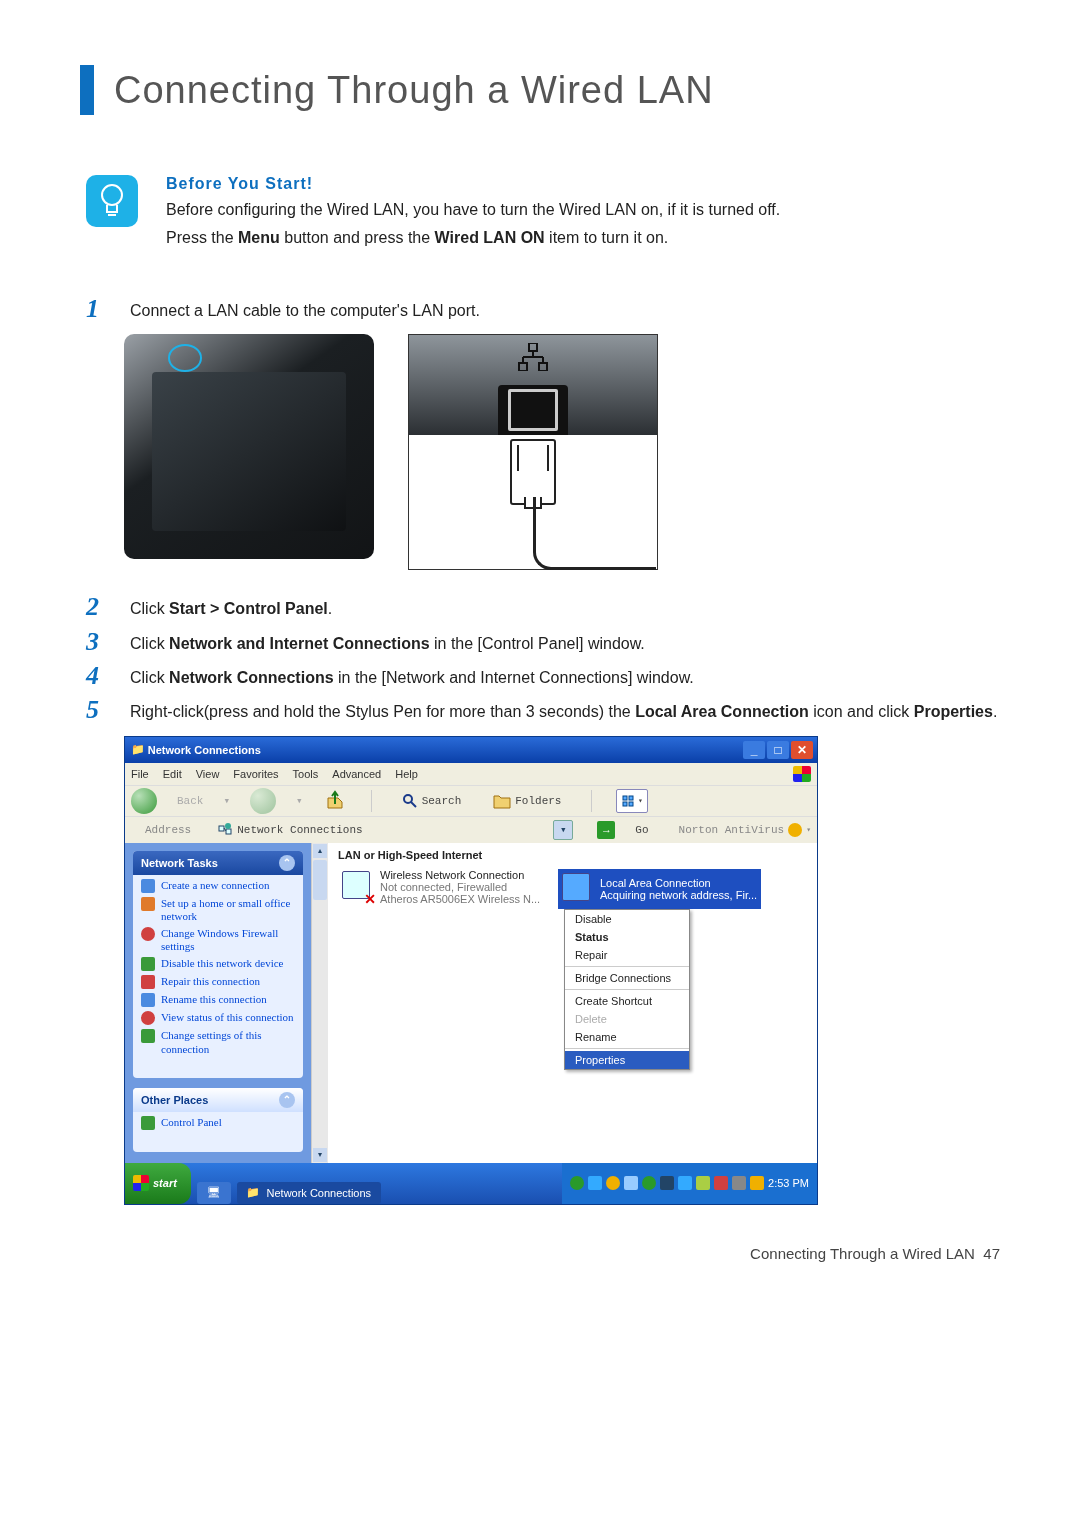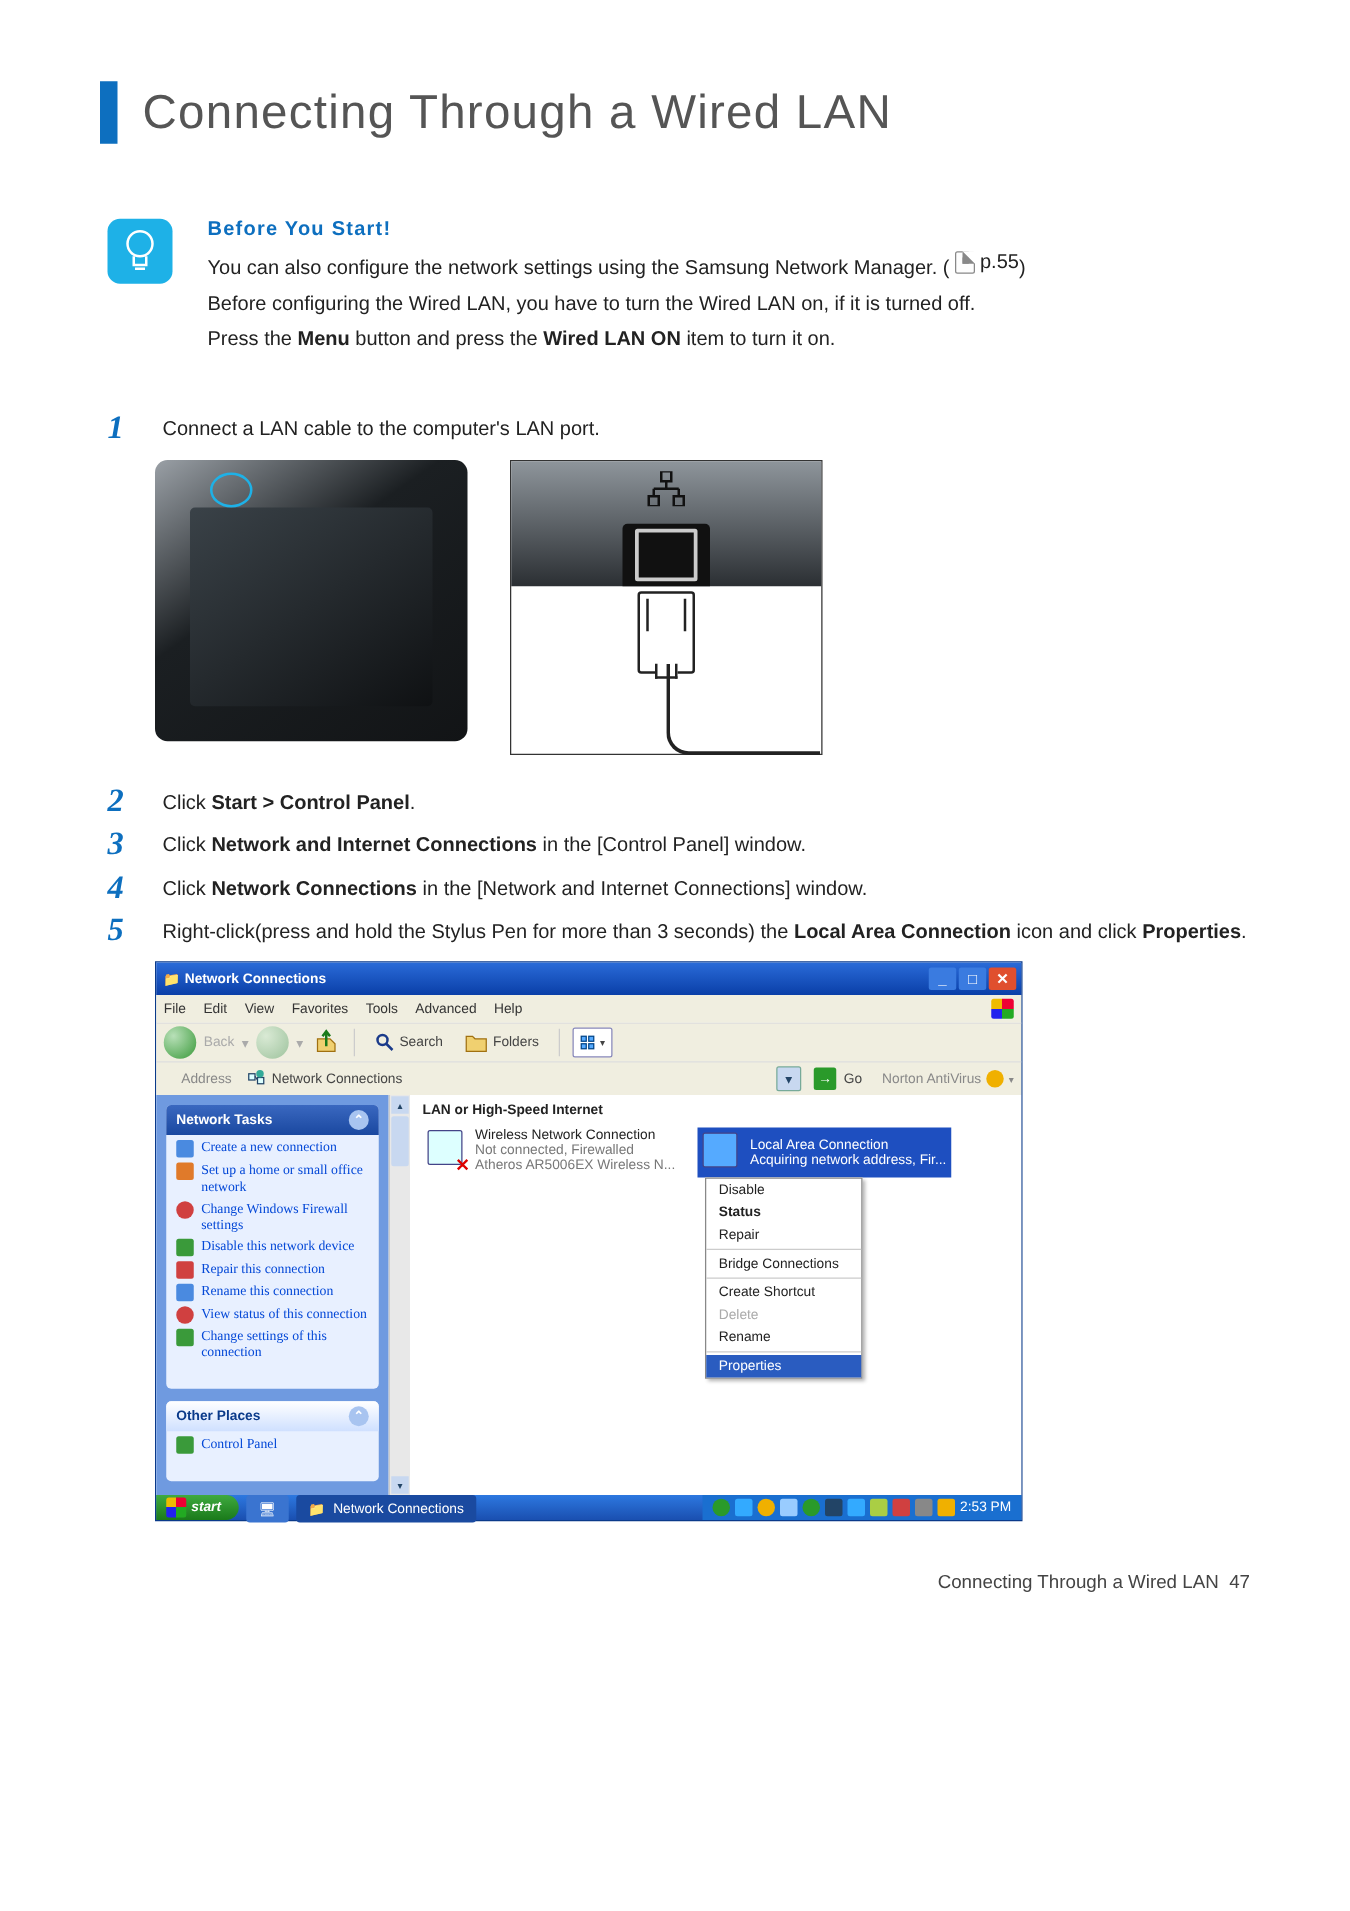--- a/index.html
+++ b/index.html
@@ -245,22 +245,23 @@
     background: conic-gradient(#e03 0 25%, #2a2 0 50%, #22e 0 75%, #eb0 0 100%);
     border-radius: 2px;
   }
   .ss-toolbar, .ss-address {
     background: #f0eee0;
     height: 30px;
     display: flex;
     align-items: center;
     padding: 0 6px;
     border-top: 1px solid #ddd;
-    gap: 6px;
+    gap: 20px;
     color: #444;
+    font-family: Liberation Mono, monospace;
   }
   .tb-btn {
     width: 26px; height: 26px; border-radius: 50%;
   }
   .tb-back { background: radial-gradient(circle at 30% 30%, #b8e0b8, #3a9a3a);}
   .tb-fwd  { background: radial-gradient(circle at 30% 30%, #d0e8d0, #7ab080); opacity: .7;}
   .tb-up   {
     width: 24px; height: 24px;
     display: flex; align-items: center; justify-content: center;
   }
@@ -367,24 +368,24 @@
     border: 1px solid #888;
     box-shadow: 2px 2px 3px rgba(0,0,0,.3);
     font-size: 11px;
   }
   .ctx-menu .mi { padding: 3px 10px; color: #222;}
   .ctx-menu .mi.bold { font-weight: bold;}
   .ctx-menu .mi.dis { color: #aaa;}
   .ctx-menu hr { border: none; border-top: 1px solid #ccc; margin: 2px 0;}
   .ctx-menu .mi.sel { background: #2a5cc0; color: #fff;}
   .ss-taskbar {
-    height: 20px;
+    height: 41px;
     background: linear-gradient(180deg, #2d78e0 0%, #1a4fb0 100%);
     display: flex;
-    align-items: flex-start;
+    align-items: flex-end;
     color: #fff;
     font-size: 11px;
   }
   .start-btn {
     background: linear-gradient(180deg, #3faa3f 0%, #1a7a1a 100%);
     height: 100%;
     padding: 0 14px 0 8px;
     display: flex; align-items: center; gap: 4px;
     font-style: italic; font-weight: bold;
     border-radius: 0 12px 12px 0;
@@ -419,27 +420,20 @@
 <div class="tip-section">
   <div class="tip-icon">
     <svg width="30" height="38" viewBox="0 0 30 38" class="bulb">
       <circle cx="15" cy="13" r="10"></circle>
       <path d="M10 23 L10 30 L20 30 L20 23"></path>
       <line x1="11" y1="33" x2="19" y2="33"></line>
     </svg>
   </div>
   <div class="tip-body">
     <div class="tip-heading">Before You Start!</div>
-    <p>
-      <span>You can also configure the network settings using the Samsung Network Manager. (</span>
-      <span class="page-ref">
-        <span class="page-ref-icon"></span>
-        <span>p.55</span>
-      </span><span>)</span>
-    </p>
     <p>Before configuring the Wired LAN, you have to turn the Wired LAN on, if it is turned off.</p>
     <p>
       <span>Press the </span><span class="bold">Menu</span><span> button and press the </span><span class="bold">Wired LAN ON</span><span> item to turn it on.</span>
     </p>
   </div>
 </div>
 
 <ol class="steps">
   <li>
     <div class="step-num">1</div>

